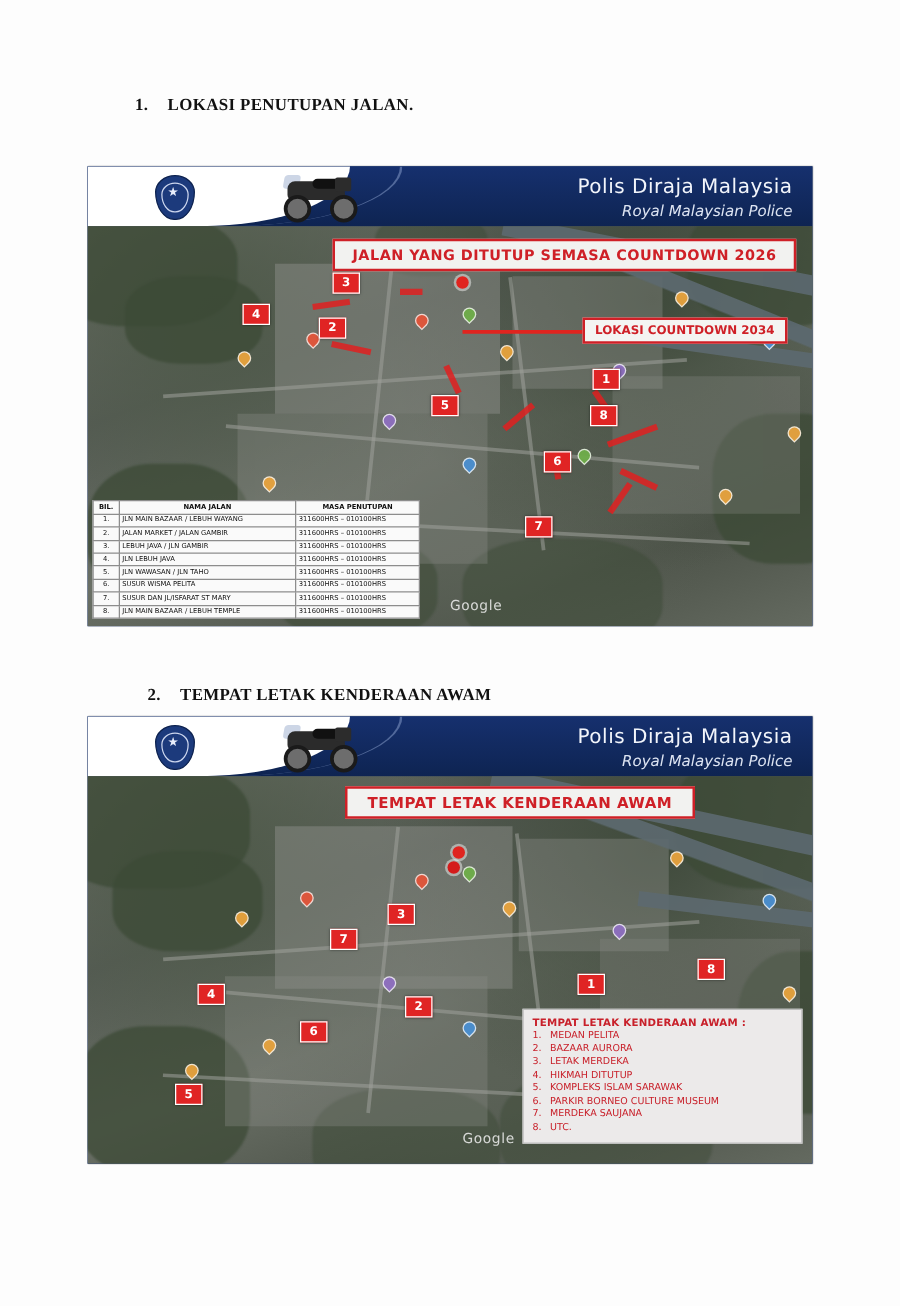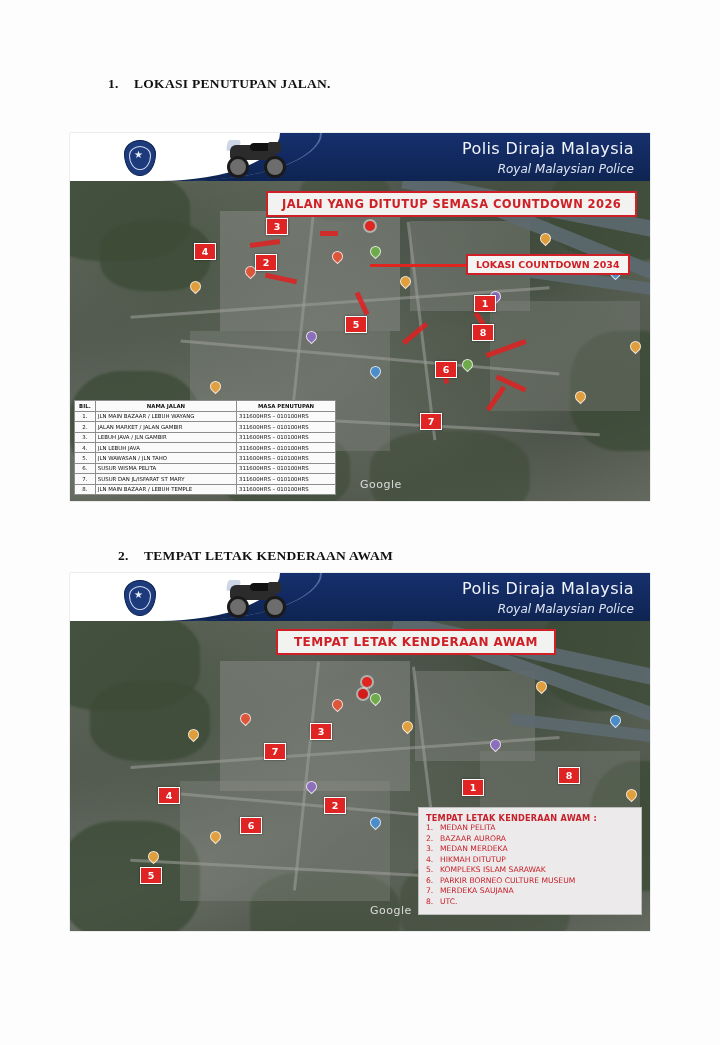--- a/index.html
+++ b/index.html
@@ -622,21 +622,21 @@
           <li>
             <span class="idx">1.</span>
             <span>MEDAN PELITA</span>
           </li>
           <li>
             <span class="idx">2.</span>
             <span>BAZAAR AURORA</span>
           </li>
           <li>
             <span class="idx">3.</span>
-            <span>MEDAN MERDEKA</span>
+            <span>LETAK MERDEKA</span>
           </li>
           <li>
             <span class="idx">4.</span>
             <span>HIKMAH DITUTUP</span>
           </li>
           <li>
             <span class="idx">5.</span>
             <span>KOMPLEKS ISLAM SARAWAK</span>
           </li>
           <li>

